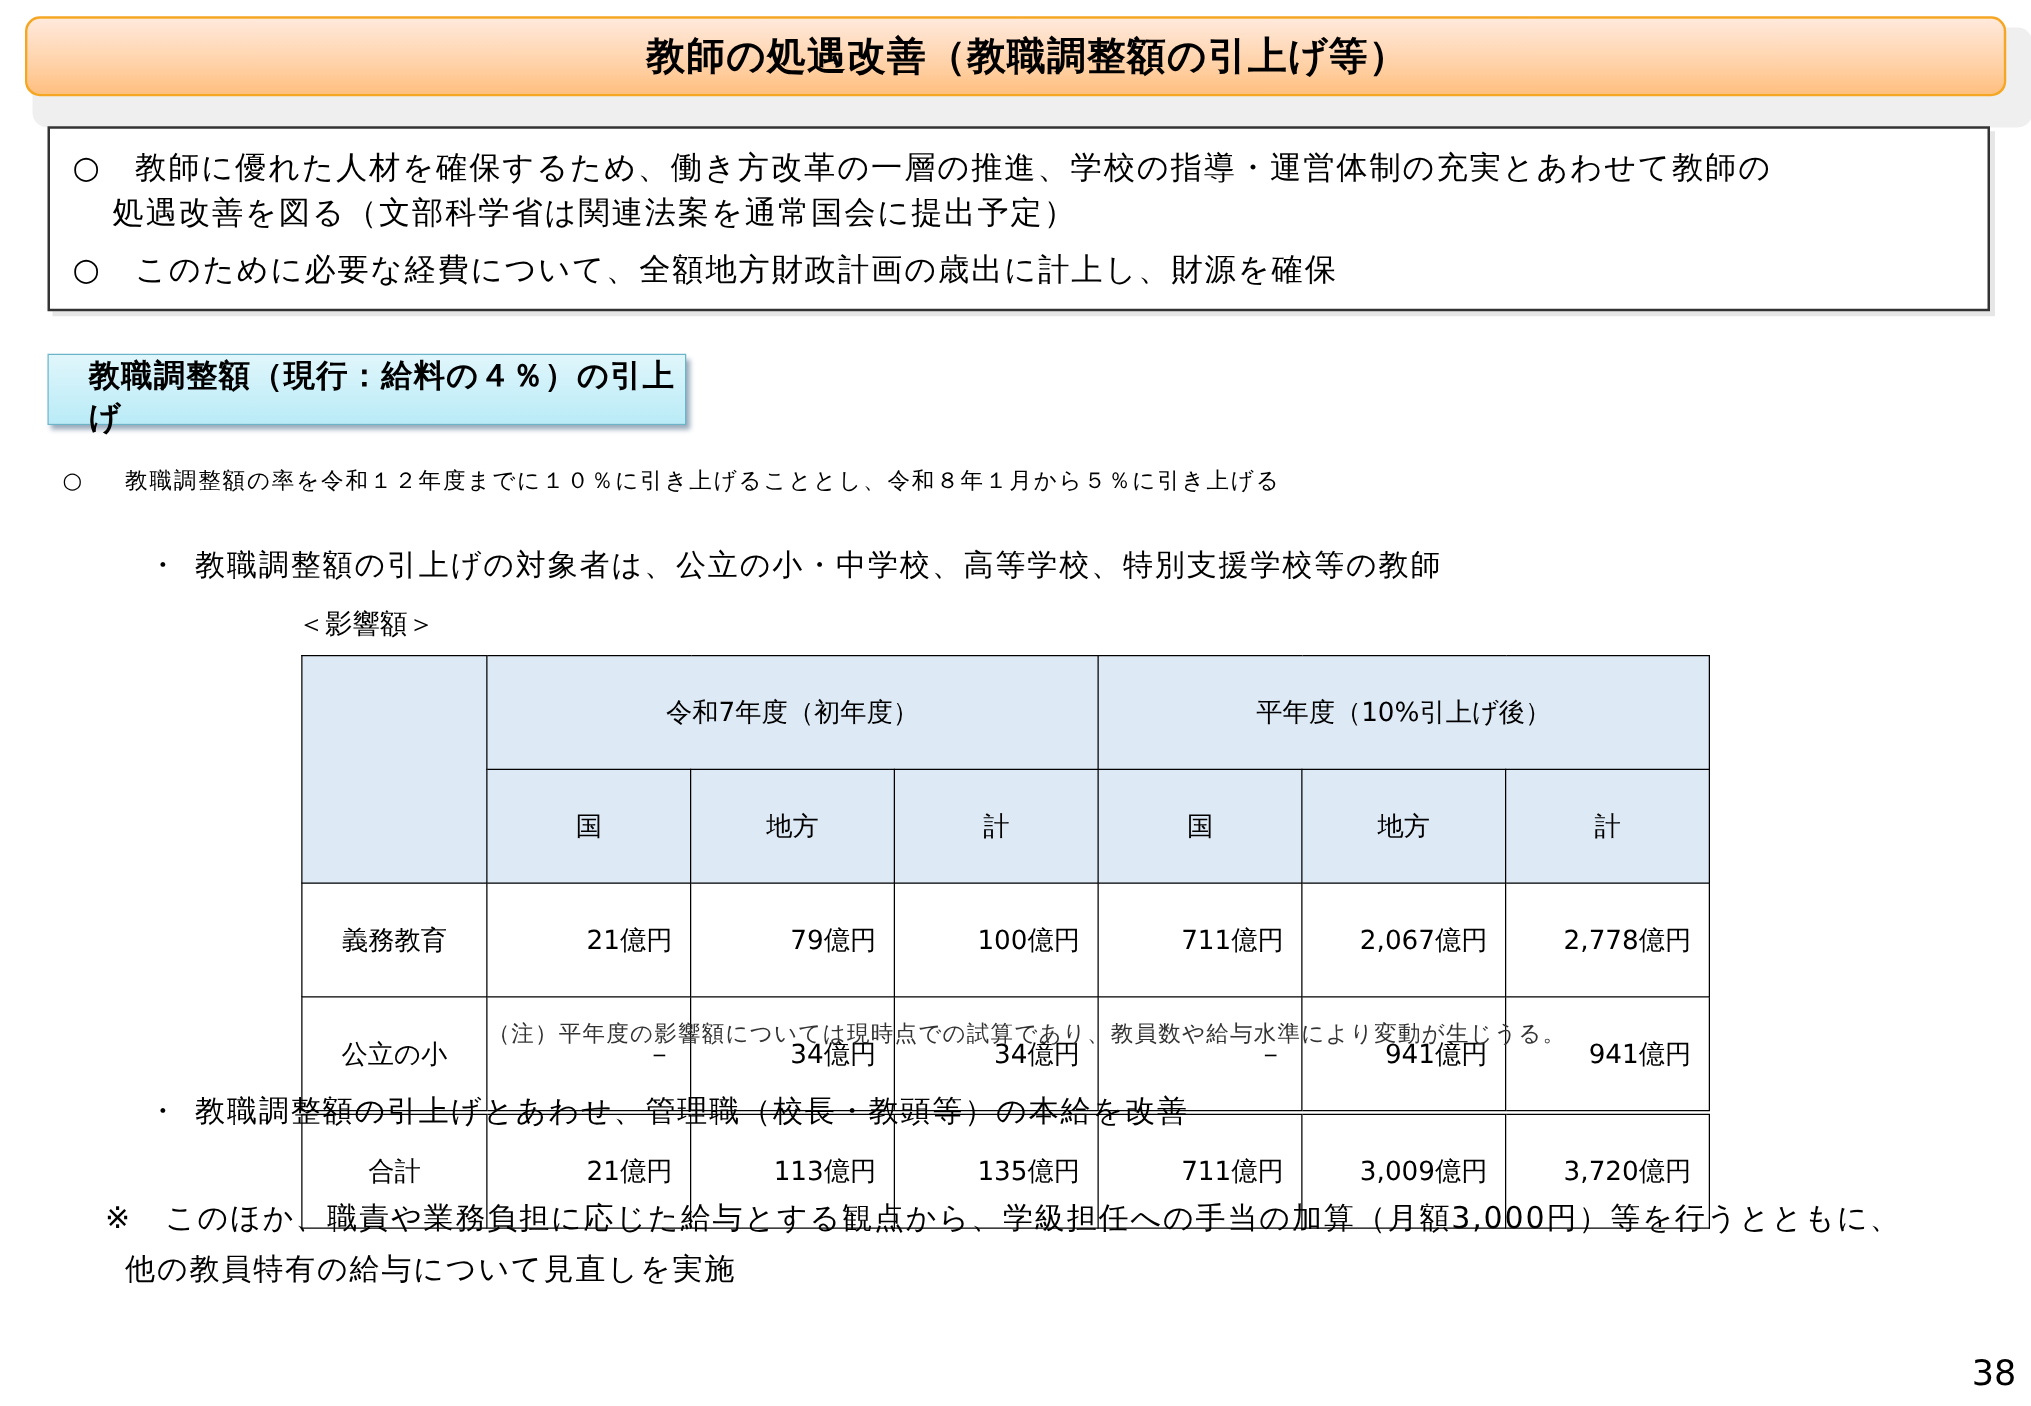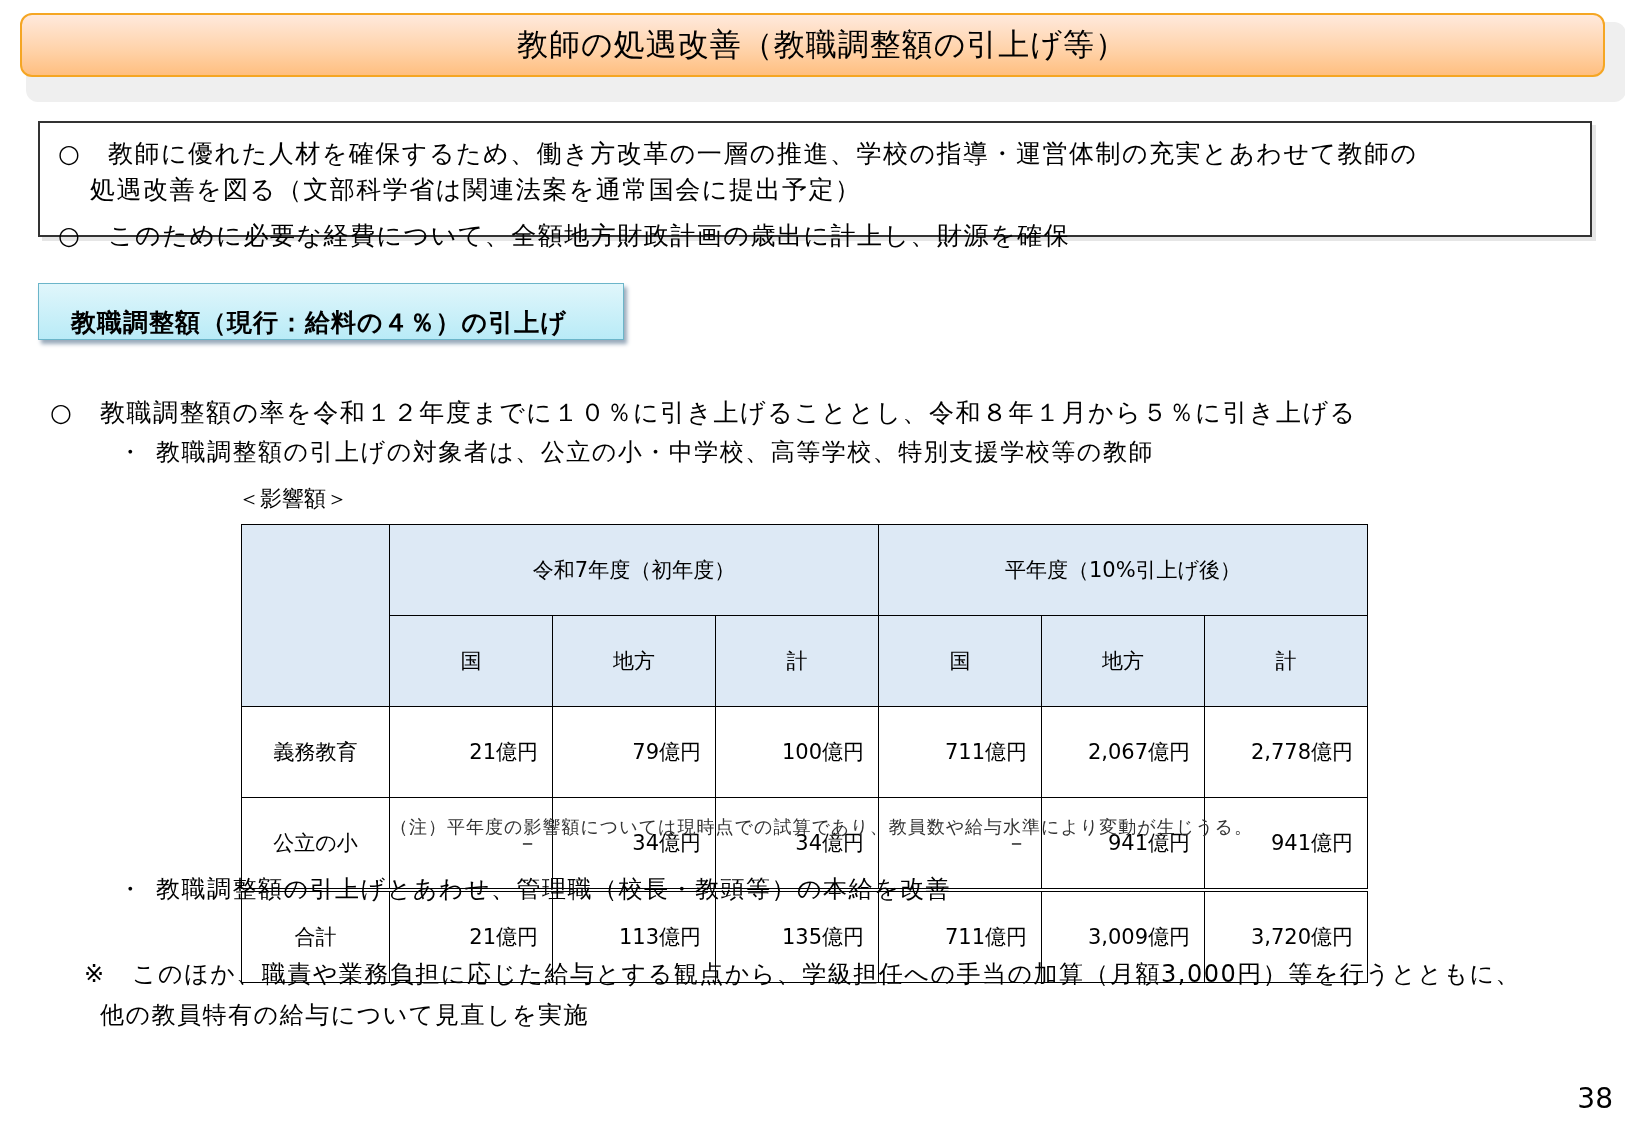--- a/index.html
+++ b/index.html
@@ -12,38 +12,37 @@
     position: absolute; left: 26px; top: 22px; width: 1600px; height: 80px;
     background: #efefef; border-radius: 12px;
   }
   .title-bar {
     position: absolute; left: 20px; top: 13px; width: 1585px; height: 64px;
     border: 2px solid #f5a623; border-radius: 12px;
     background: linear-gradient(to bottom, #ffe9dc 0%, #ffd2a8 60%, #ffbf80 100%);
     display: flex; align-items: center; justify-content: center;
     box-sizing: border-box;
   }
-  .title-text { font-size: 31px; font-weight: normal; letter-spacing: 1px; margin-left: 19px; }
+  .title-text { font-size: 31px; font-weight: bold; letter-spacing: 1px; margin-left: 19px; }
   .summary-box {
-    position: absolute; left: 38px; top: 101px; width: 1554px; height: 116px;
+    position: absolute; left: 38px; top: 101px; width: 1554px; height: 148px;
     border: 2px solid #333; box-sizing: border-box; background: #fff;
     box-shadow: 4px 4px 0 #e6e6e6;
-    margin-top: 20px;
   }
   .bullet-line { position: absolute; font-size: 25px; white-space: nowrap; letter-spacing: 1.5px; }
   .circle-mark { display: inline-block; width: 50px; }
   .section-tab {
-    position: absolute; left: 38px; top: 283px; width: 586px; height: 57px;
+    position: absolute; left: 38px; top: 283px; width: 511px; height: 57px;
     border: 1px solid #6bb5c9; box-sizing: border-box;
     background: linear-gradient(to bottom, #e0f6fb 0%, #b9ebf7 100%);
     box-shadow: 3px 4px 4px #9ab;
-    display: flex; align-items: flex-end; padding-left: 32px;
+    display: flex; align-items: flex-start; padding-left: 32px;
   }
   .section-tab-text { font-size: 25px; font-weight: bold; letter-spacing: 1px; }
-  .body-line { position: absolute; font-size: 25px; white-space: nowrap; letter-spacing: 1.5px; margin-top: 24px; }
+  .body-line { position: absolute; font-size: 18px; white-space: nowrap; letter-spacing: 1.5px; }
   .sub-line { position: absolute; font-size: 24px; white-space: nowrap; letter-spacing: 1.5px; }
   .impact-label { position: absolute; left: 238px; top: 484px; font-size: 22px; }
   table.impact {
     position: absolute; left: 241px; top: 524px;
     border-collapse: collapse; font-size: 21px;
   }
   table.impact td, table.impact th {
     border: 1.5px solid #000; height: 54px; padding: 18px 14px; font-weight: normal;
   }
   table.impact th { background: #dde9f5; text-align: center; }

